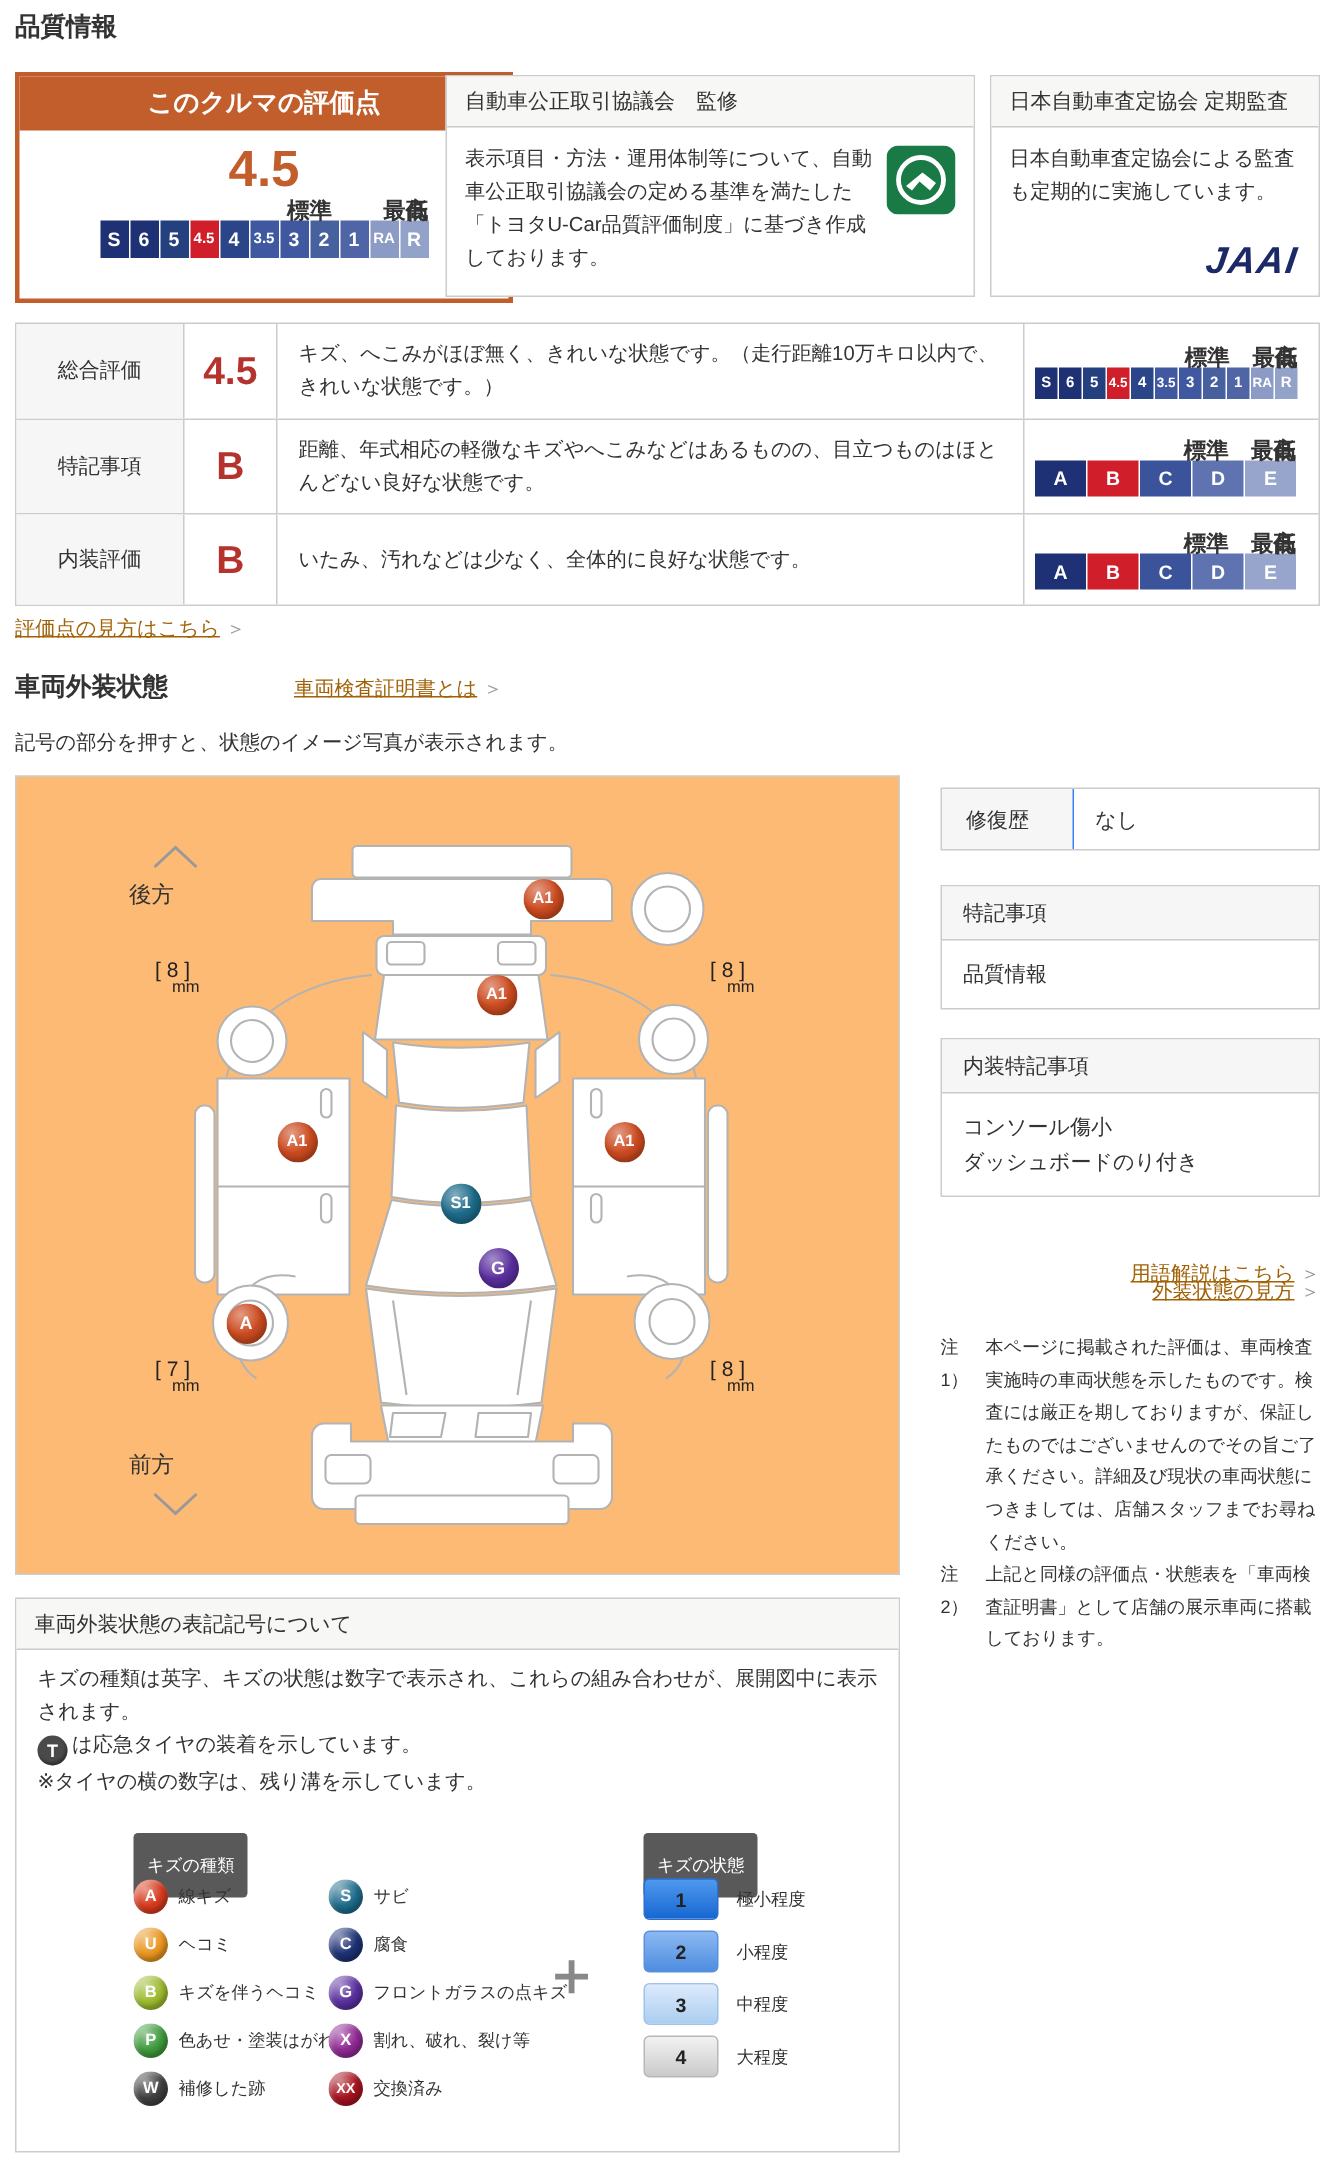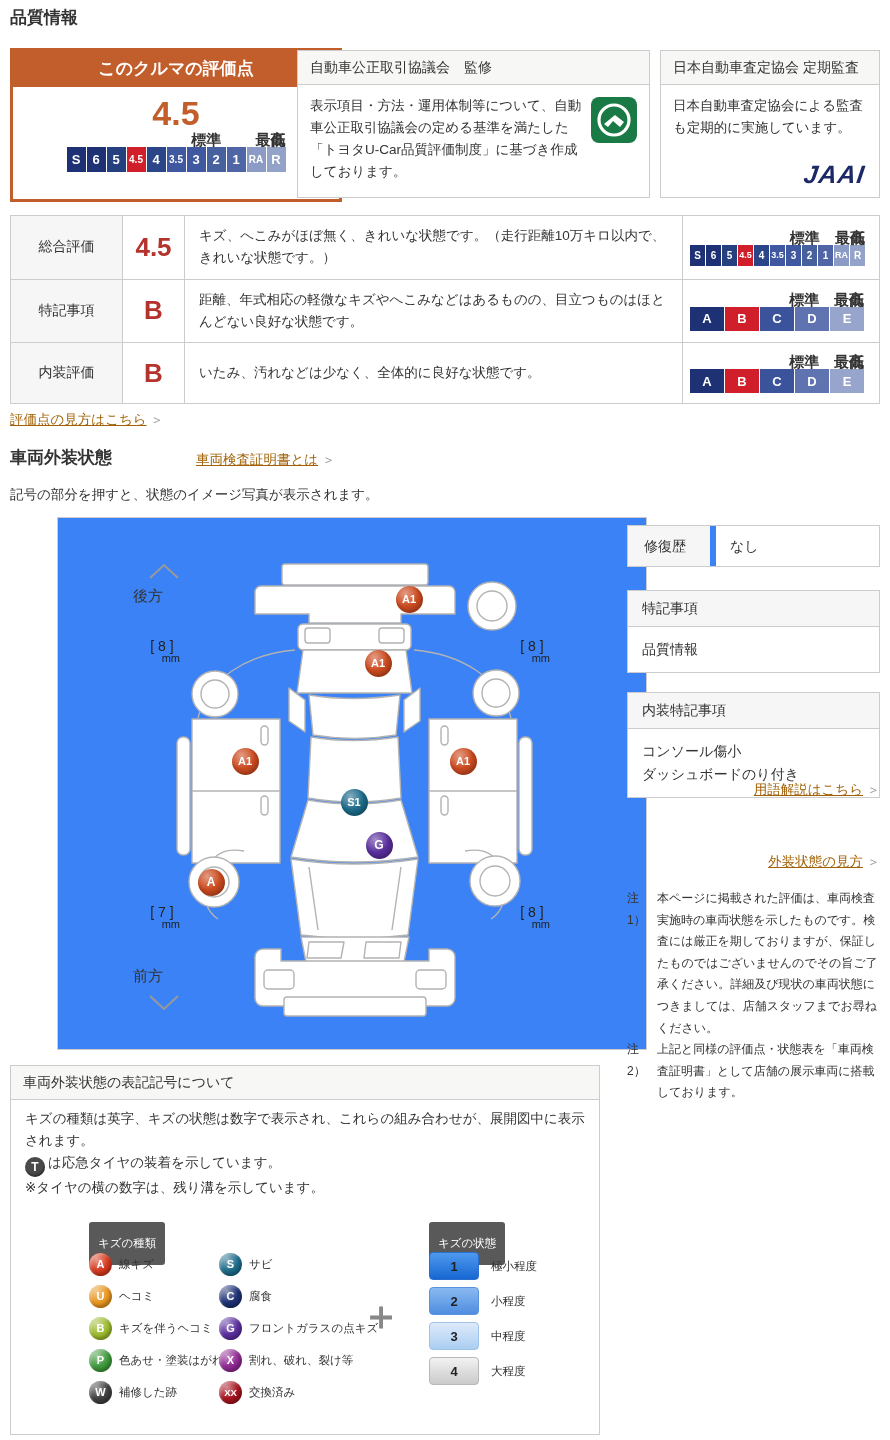--- a/index.html
+++ b/index.html
@@ -49,34 +49,34 @@
   .ecell-desc { flex:1; border-right:1px solid #ccc; padding:9px 14px; font-size:13.5px; line-height:1.65;
                 display:flex; align-items:center; }
   .ecell-scale { width:196px; display:flex; align-items:center; padding-left:7px; }
 
   
   .link { color:#a16207; font-size:13.5px; text-decoration:underline; cursor:pointer; }
   .chev { color:#999; text-decoration:none; display:inline-block; margin-left:4px; font-size:13px; }
 
   
   .diagram-box { position:absolute; left:10px; top:517px; width:590px; height:533px;
-                 border:1px solid #ccc; background:#3b82f6;margin-left:47px; }
+                 border:1px solid #ccc; background:#fdba74; }
   .car-svg { position:absolute; left:0; top:0; }
   .dir-label { position:absolute; font-size:15px; color:#333; }
   .tire { position:absolute; width:52px; color:#222; }
   .tire .val { font-size:14px; white-space:pre; display:block; text-align:center; }
   .tire .unit { font-size:11px; display:block; text-align:right; padding-right:8px; margin-top:-2px; }
   .marker { position:absolute; width:27px; height:27px; border-radius:50%; display:flex;
             align-items:center; justify-content:center; color:#fff; font-weight:bold;
             cursor:pointer; box-shadow: inset -2px -3px 4px rgba(0,0,0,.28); }
 
   
   .repair-table { position:absolute; left:627px; top:525px; width:253px; height:42px;
                   border:1px solid #ccc; display:flex; font-size:14px; }
-  .repair-label { width:88px; background:#f6f6f6; border-right:6px solid #3b82f6; line-height:40px; padding-left:16px; }
+  .repair-label { width:88px; background:#f6f6f6; border-right:1px solid #3b82f6; line-height:40px; padding-left:16px; }
   .repair-value { line-height:40px; padding-left:14px; }
   .side-box { position:absolute; left:627px; width:253px; border:1px solid #ccc; background:#fff; }
   .side-box-header { height:36px; line-height:35px; background:#f6f6f6; border-bottom:1px solid #ccc;
                      padding-left:14px; font-size:14px; }
   .side-box-body { padding:11px 14px; font-size:14px; line-height:1.65; }
   .side-link { position:absolute; right:10px; text-align:right; }
   .footnotes { position:absolute; left:627px; top:888px; width:253px; font-size:12px; line-height:1.8; color:#333; }
   .footnote { display:flex; }
   .footnote .fn-label { width:30px; flex-shrink:0; }
   .footnote .fn-text { flex:1; }
@@ -313,21 +313,21 @@
   </div>
 
   <div class="side-box" style="top:692px;">
     <div class="side-box-header">内装特記事項</div>
     <div class="side-box-body">
       <div>コンソール傷小</div>
       <div>ダッシュボードのり付き</div>
     </div>
   </div>
 
-  <span class="side-link" style="top:780px;">
+  <span class="side-link" style="top:840px;font-family:Liberation Mono, monospace;">
     <a class="link">用語解説はこちら</a><span class="chev">＞</span>
   </span>
   <span class="side-link" style="top:852px;">
     <a class="link">外装状態の見方</a><span class="chev">＞</span>
   </span>
 
   <div class="footnotes">
     <div class="footnote">
       <span class="fn-label">注1）</span>
       <span class="fn-text">本ページに掲載された評価は、車両検査実施時の車両状態を示したものです。検査には厳正を期しておりますが、保証したものではございませんのでその旨ご了承ください。詳細及び現状の車両状態につきましては、店舗スタッフまでお尋ねください。</span>

